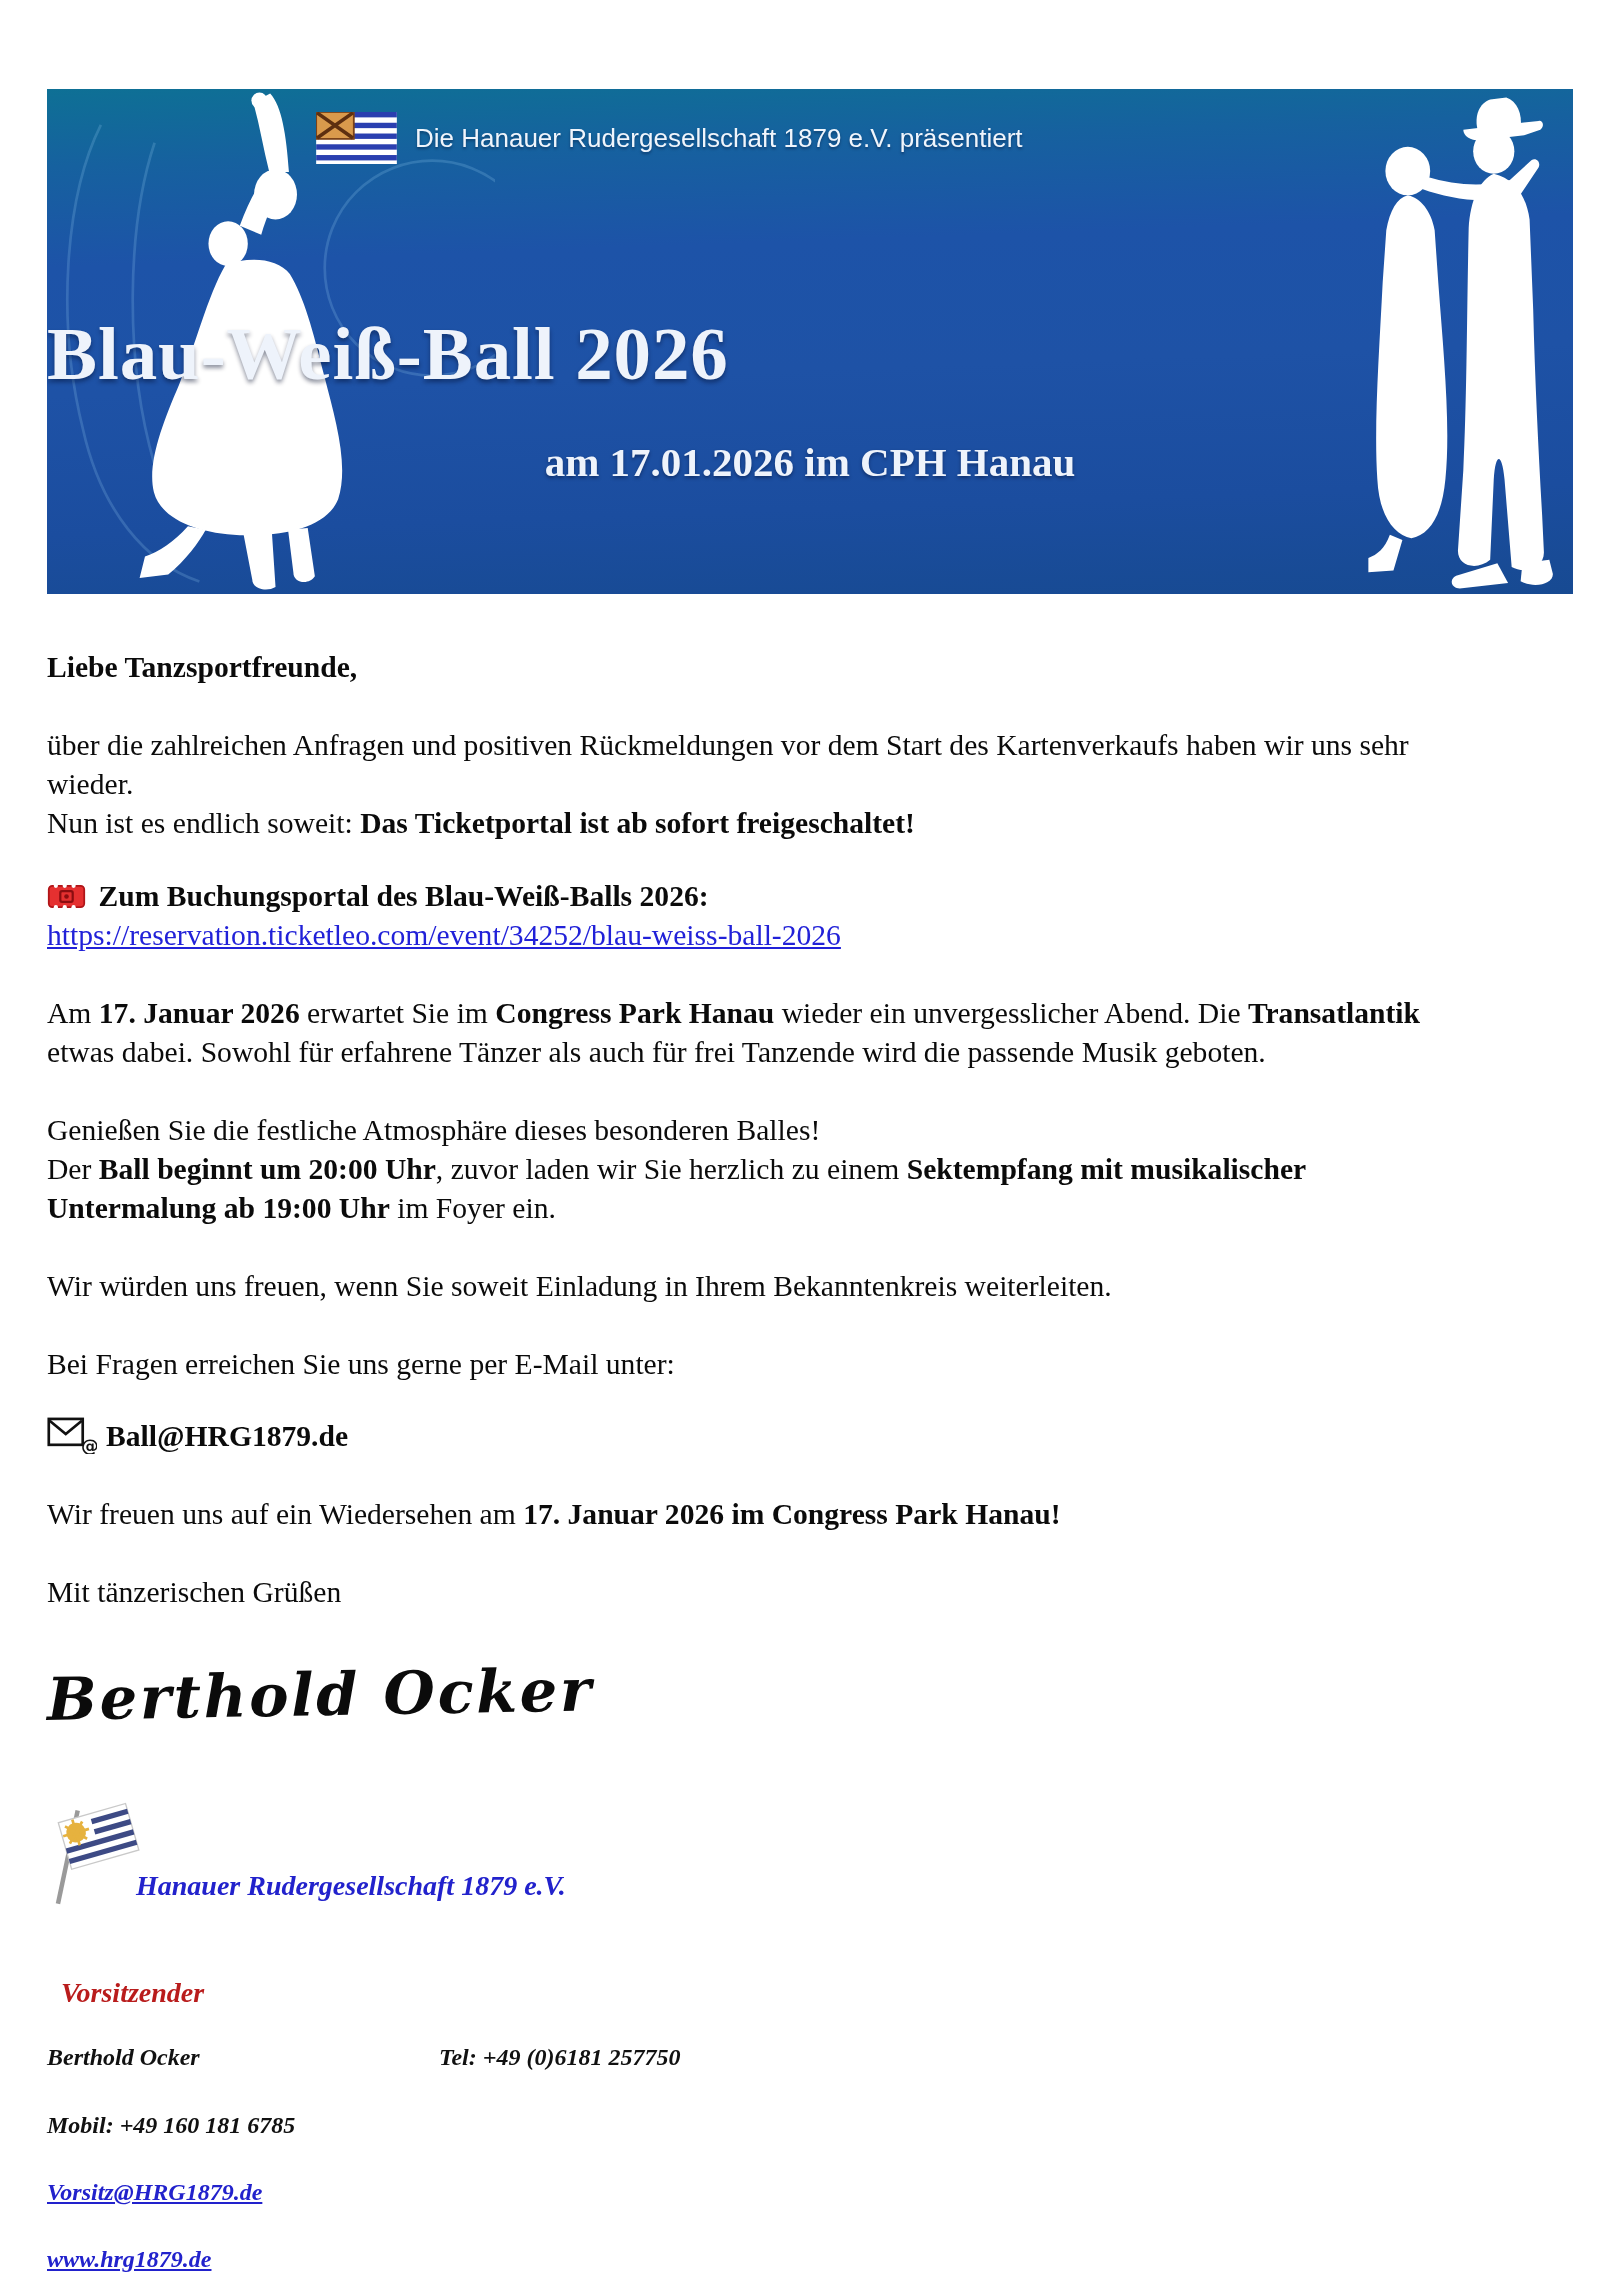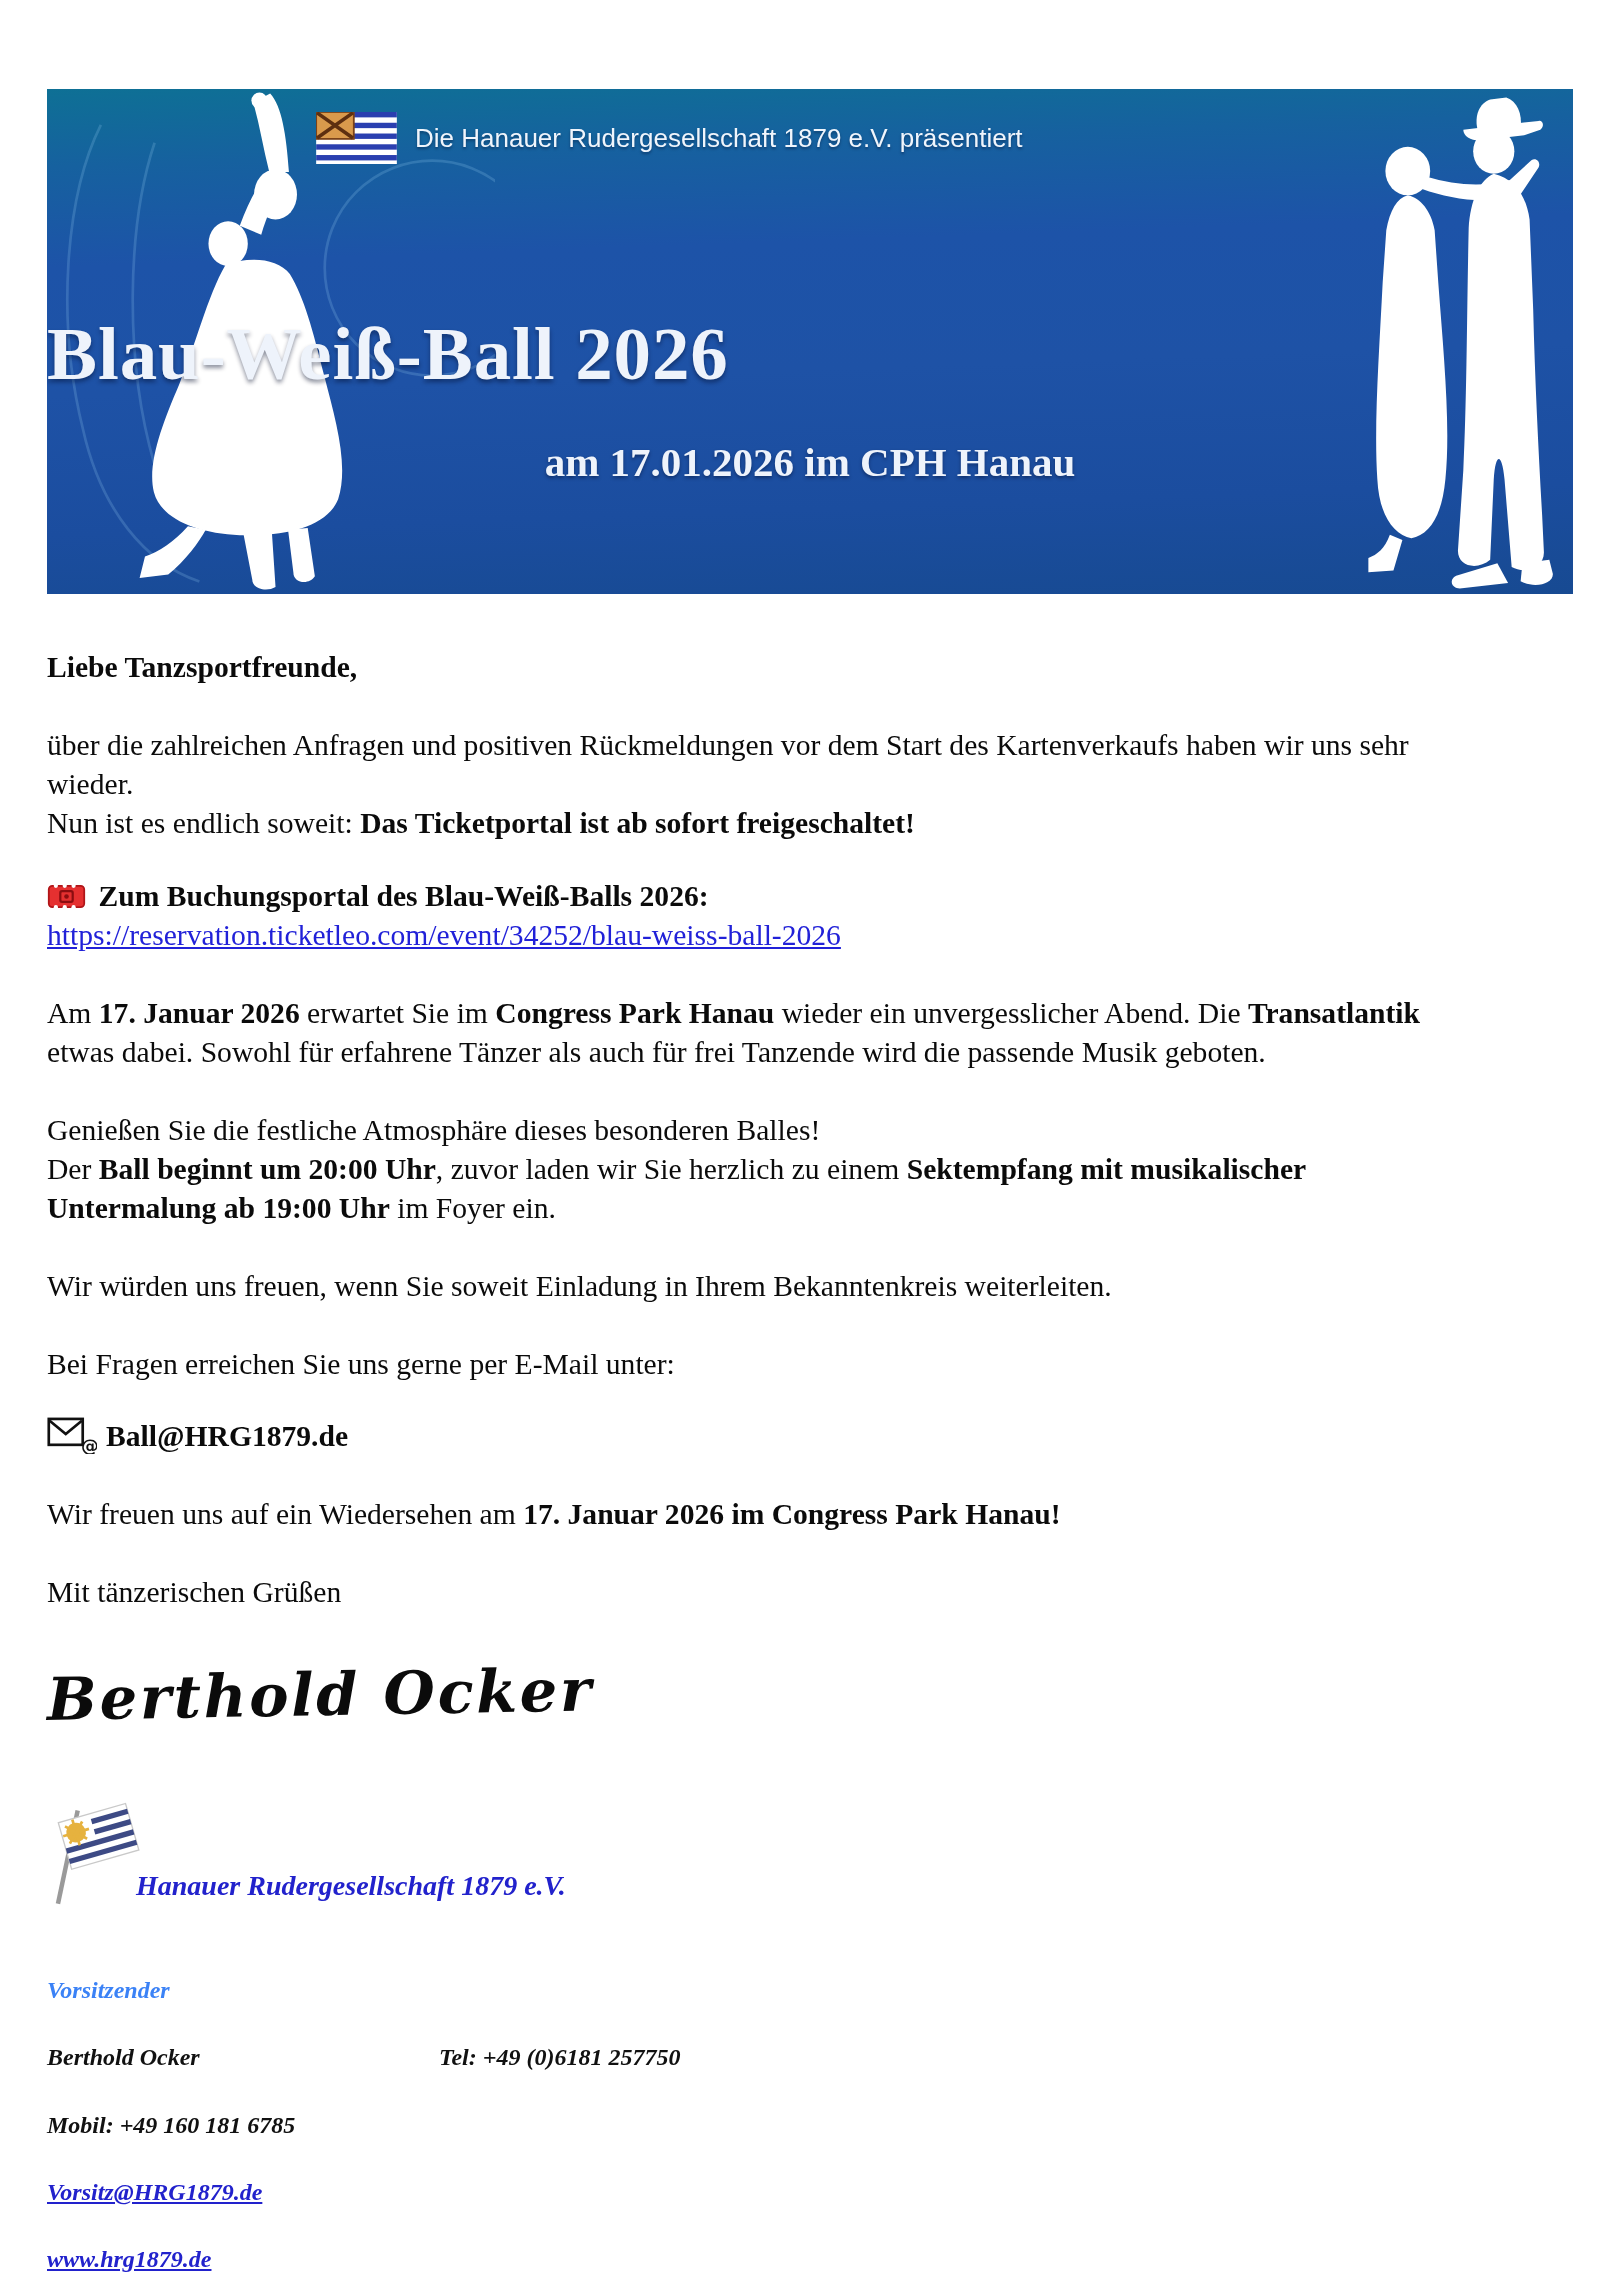--- a/index.html
+++ b/index.html
@@ -34,21 +34,21 @@
   .icon-inline{display:inline-block;vertical-align:-4.5px;margin-right:12.5px;}
   .icon-mail{display:inline-block;vertical-align:-8px;margin-right:9px;}
   .signature{margin-top:68px;font-style:italic;font-weight:bold;font-size:59px;
              font-family:"DejaVu Serif",serif;letter-spacing:2.7px;transform:rotate(-1deg);
              transform-origin:left;}
 
   
   .footer{position:absolute;left:47px;top:1791px;width:1522px;font-style:italic;font-weight:bold;}
   .f-flag{position:absolute;left:0px;top:7.2px;}
   .f-org{position:absolute;left:89px;top:79px;font-size:28px;color:#2222cc;white-space:nowrap;}
-  .f-role{position:absolute;left:0px;top:186px;font-size:24px;color:#3b82f6;}
+  .f-role{position:absolute;left:14px;top:186px;font-size:28px;color:#b91c1c;}
   .f-name{position:absolute;left:0px;top:253px;font-size:24px;color:#111;}
   .f-tel{position:absolute;left:392px;top:253px;font-size:24px;color:#111;}
   .f-mobile{position:absolute;left:0px;top:321px;font-size:24px;color:#111;}
   .f-email{position:absolute;left:0px;top:388px;font-size:24px;color:#2222cc;text-decoration:underline;}
   .f-web{position:absolute;left:0px;top:455px;font-size:24px;color:#2222cc;text-decoration:underline;}
 </style>
 </head>
 <body>
 
 <div class="page">

